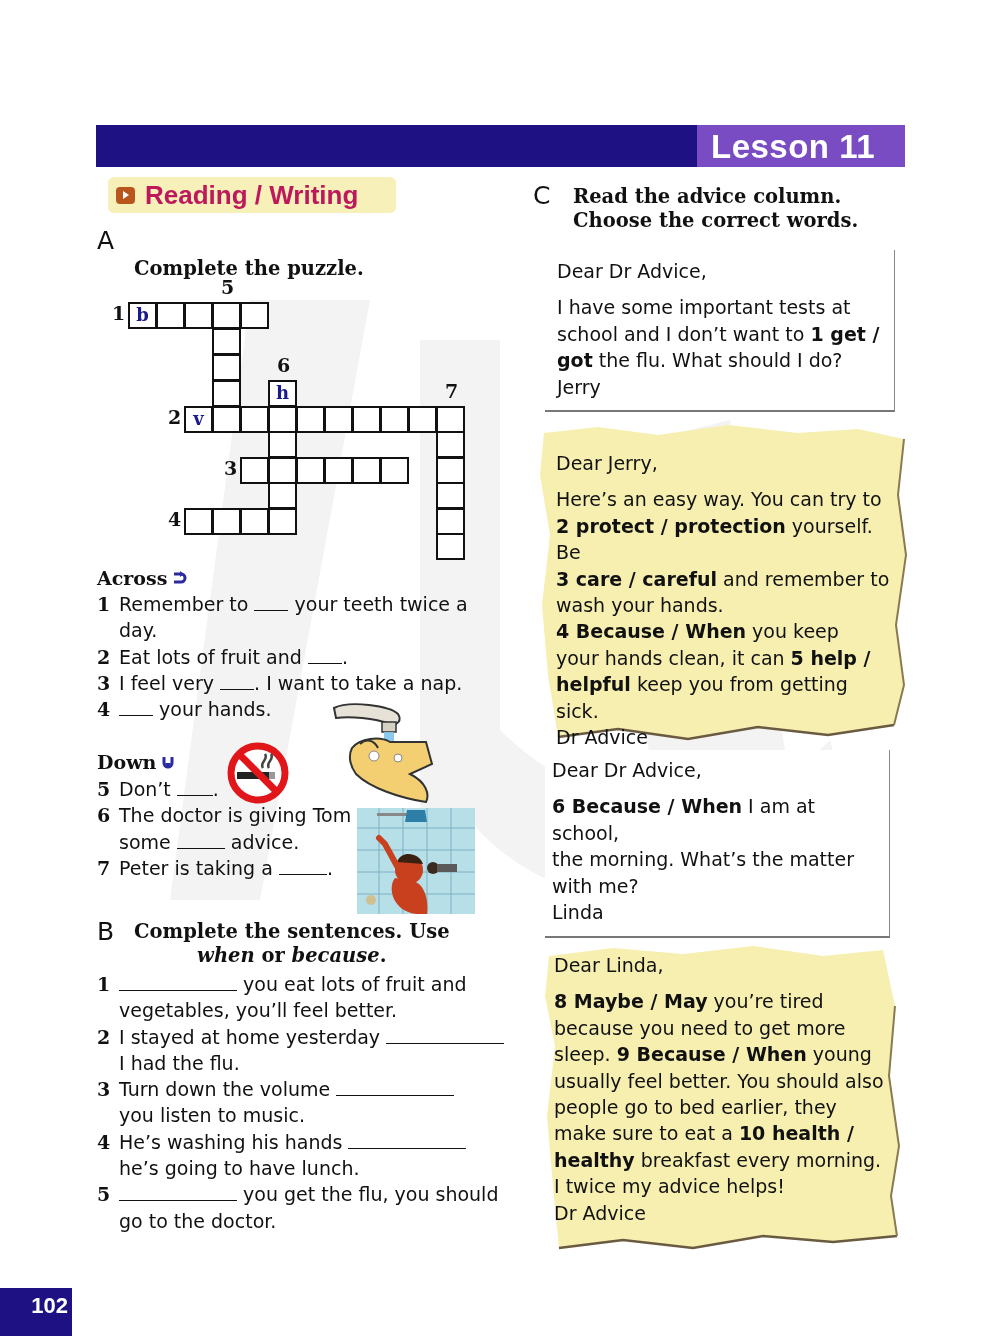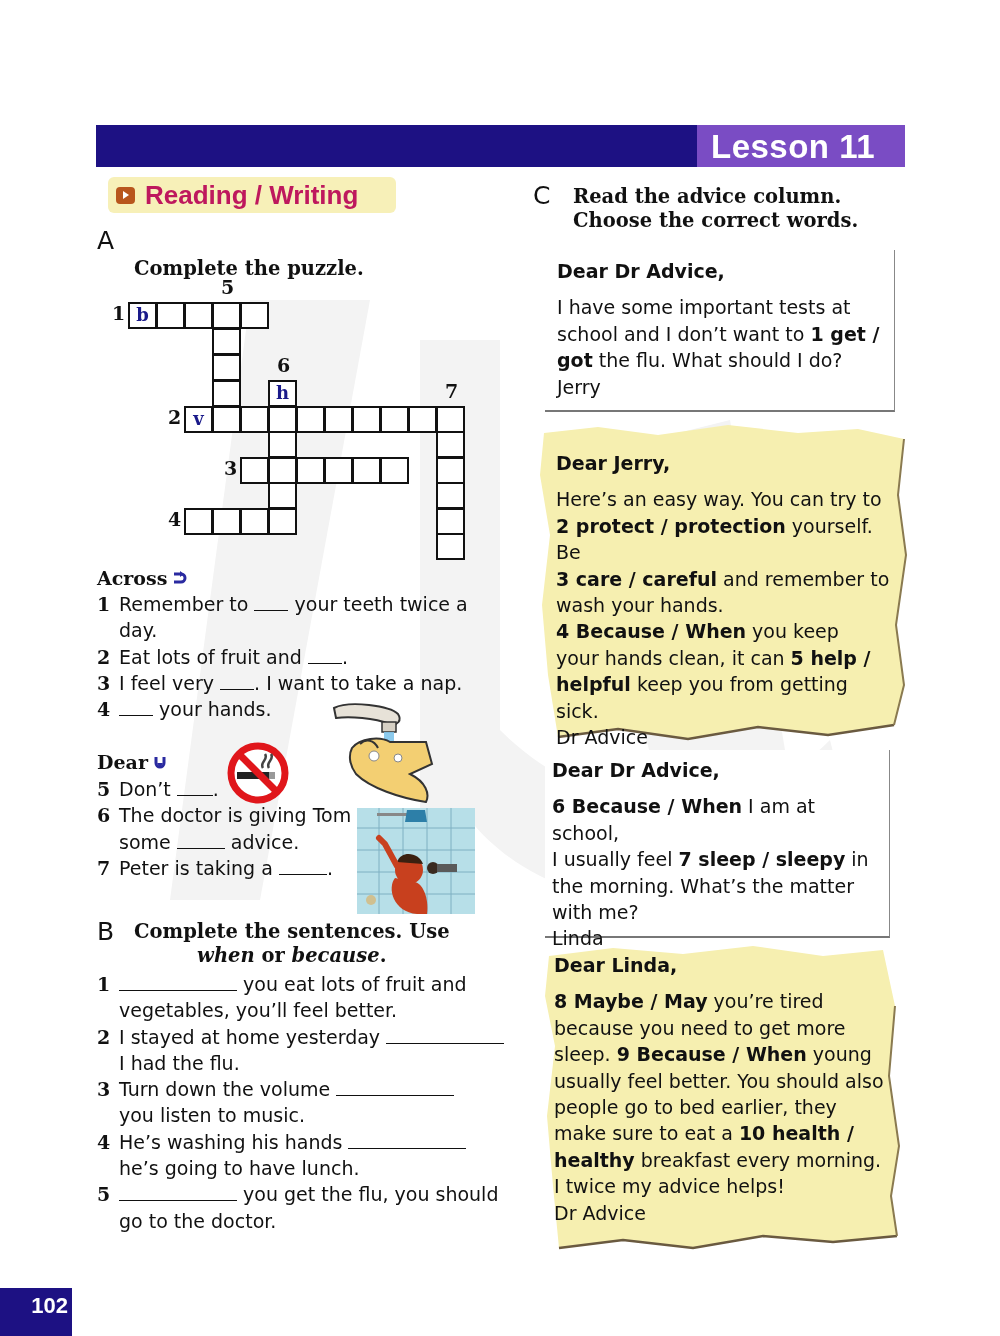--- a/index.html
+++ b/index.html
@@ -39,21 +39,21 @@
   .list .row { position: relative; padding-left: 22px; }
   .list .num { position: absolute; left: 0; top: 0; font-family: "DejaVu Serif", serif; font-weight: bold; }
   .blank { display: inline-block; border-bottom: 1.6px solid #111; height: 16px; vertical-align: baseline; }
 
   
   .pic { position: absolute; }
 
   
   .note { position: absolute; font-family: "DejaVu Sans", sans-serif; font-size: 19px; line-height: 26.4px; color: #111; }
   .note b { font-weight: bold; }
-  .note .greet { margin-bottom: 10px; font-weight: bold; }
+  .note .greet { margin-bottom: 10px; }
   .note .sig { }
   .paper-white { position: absolute; background: #fff; border-right: 1.5px solid #888; border-bottom: 2px solid #777; }
   .paper-yellow { position: absolute; }
 
   
   .page-num { position: absolute; left: 0; top: 1288px; width: 72px; height: 48px; background: #1d1183; }
   .page-num span { position: absolute; right: 4px; top: 5px; font-family: "Liberation Sans", sans-serif; font-weight: bold; font-size: 22px; color: #fff; }
 </style>
 </head>
 <body>
@@ -132,21 +132,21 @@
     </svg>
 </div>
 <div class="list" style="left:97px;top:591px;width:380px;">
   <div class="row"><span class="num">1</span><span>Remember to </span><span class="blank" style="width:34px"></span><span> your teeth twice a</span><br><span>day.</span></div>
   <div class="row"><span class="num">2</span><span>Eat lots of fruit and </span><span class="blank" style="width:34px"></span><span>.</span></div>
   <div class="row"><span class="num">3</span><span>I feel very </span><span class="blank" style="width:34px"></span><span>. I want to take a nap.</span></div>
   <div class="row"><span class="num">4</span><span class="blank" style="width:34px"></span><span> your hands.</span></div>
 </div>
 
 <div class="clue-head" style="left:97px;top:751px;">
-  <span>Dear</span><svg class="arrow-icon" viewBox="0 0 16 16">
+  <span>Down</span><svg class="arrow-icon" viewBox="0 0 16 16">
       <path d="M4 3 V9 A4 4 0 0 0 12 9 V3" fill="none" stroke="#2a2aa0" stroke-width="3"></path>
       <path d="M5 9 L8 14 L11 9 Z" fill="#2a2aa0"></path>
     </svg>
 </div>
 <div class="list" style="left:97px;top:776px;width:260px;">
   <div class="row"><span class="num">5</span><span>Don’t </span><span class="blank" style="width:36px"></span><span>.</span></div>
   <div class="row"><span class="num">6</span><span>The doctor is giving Tom</span><br><span>some </span><span class="blank" style="width:48px"></span><span> advice.</span></div>
   <div class="row"><span class="num">7</span><span>Peter is taking a </span><span class="blank" style="width:48px"></span><span>.</span></div>
 </div>
 
@@ -237,21 +237,20 @@
     <div><b>3 care / careful</b><span> and remember to</span></div>
     <div><span>wash your hands.</span></div>
     <div><b>4 Because / When</b><span> you keep</span></div>
     <div><span>your hands clean, it can </span><b>5 help /</b></div>
     <div><b>helpful</b><span> keep you from getting sick.</span></div>
     <div class="sig" style="padding-right: 30px;">Dr Advice</div>
   </div>
 <div class="note" style="left:552px;top:757px;width:330px;" id="letter2">
     <div class="greet">Dear Dr Advice,</div>
     <div><b>6 Because / When</b><span> I am at school,</span></div>
-    <div><span>I usually feel </span><b>7 sleep / sleepy</b><span> in</span></div>
     <div><span>the morning. What’s the matter</span></div>
     <div><span>with me?</span></div>
     <div class="sig" style="padding-right: 68px;">Linda</div>
   </div>
 <div class="note" style="left:554px;top:952px;width:340px;" id="letter3">
     <div class="greet">Dear Linda,</div>
     <div><b>8 Maybe / May</b><span> you’re tired</span></div>
     <div><span>because you need to get more</span></div>
     <div><span>sleep. </span><b>9 Because / When</b><span> young</span></div>
     <div><span>usually feel better. You should also</span></div>

